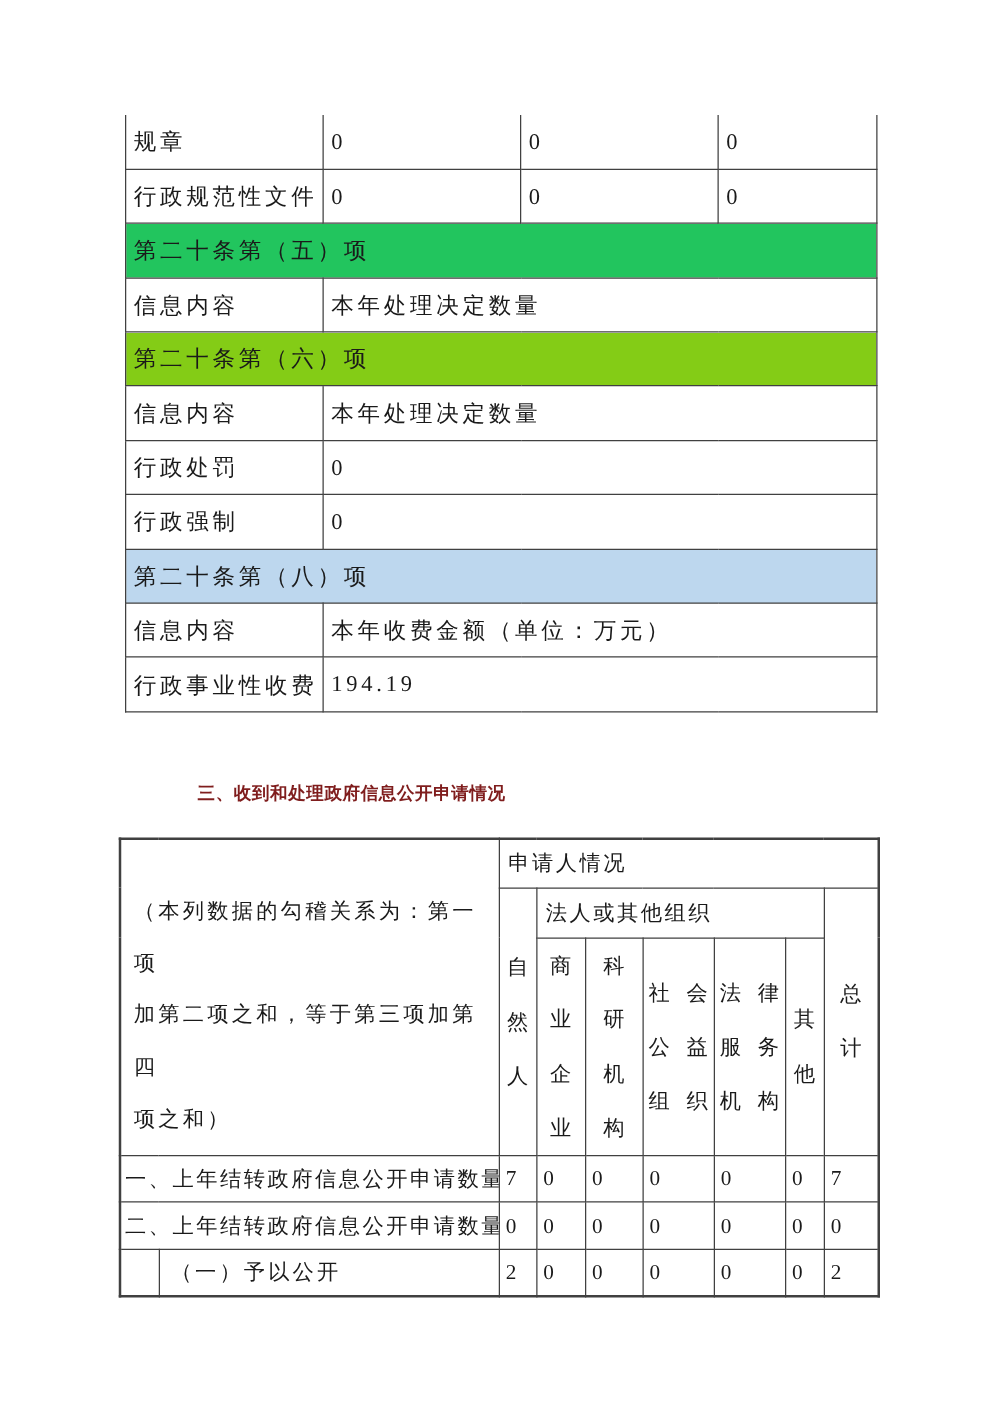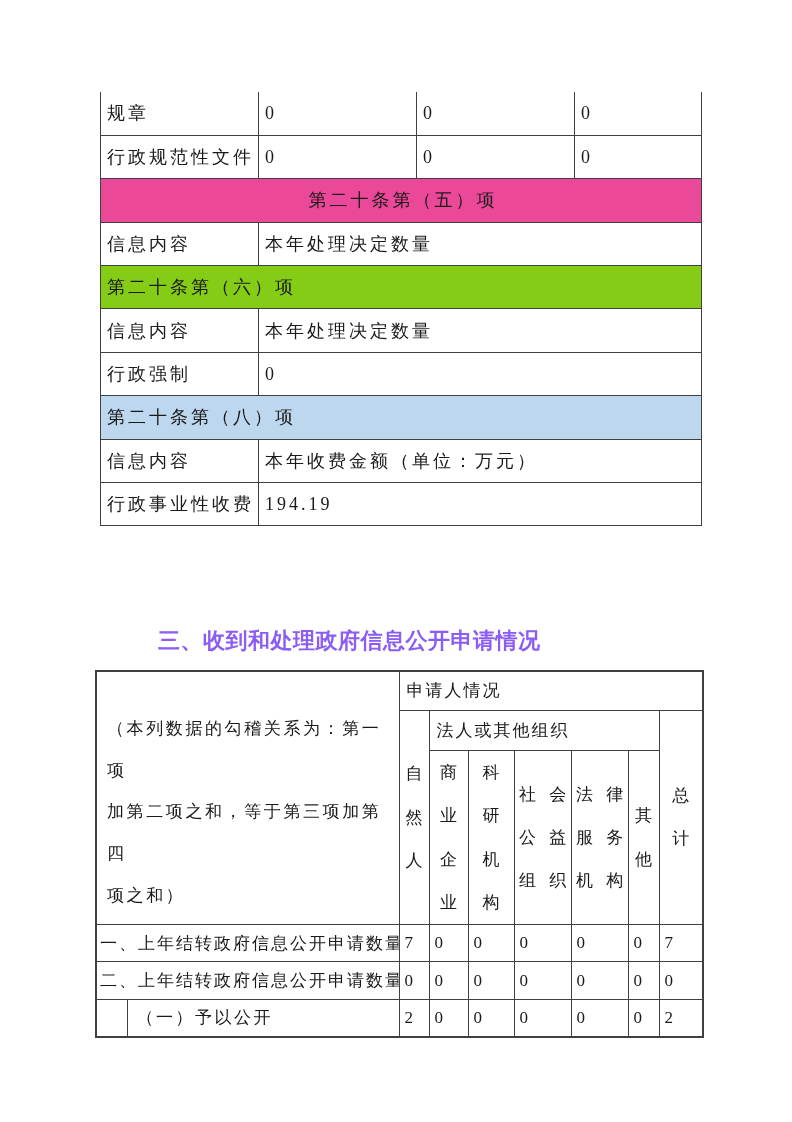--- a/index.html
+++ b/index.html
@@ -22,21 +22,21 @@
     padding: 0 2px 0 6px; vertical-align: middle;
   }
   .t1 tr { height: 43.4px; }
   .t1 tr.first td { border-top: none; }
   .t1 tr.section td { background: #BDD7EE; }
 
   
   .heading {
     position: absolute; left: 158px; top: 626px;
     font-family: "Liberation Sans", sans-serif;
-    font-weight: bold; font-size: 22px; color: #8b5cf6;
+    font-weight: bold; font-size: 14px; color: #7f1d1d;
     letter-spacing: 0.5px; white-space: nowrap;
   }
 
   
   .t2 { position: absolute; left: 95px; top: 670px; width: 607px; border: 2px solid #404040; }
   .t2 td { border: 1px solid #404040; vertical-align: middle; font-size: 17px; }
   .t2 tr.h1 { height: 39px; }
   .t2 tr.h2 { height: 37px; }
   .t2 tr.h3 { height: 156px; }
   .t2 tr.h4 { height: 37px; }
@@ -76,32 +76,36 @@
         <td>0</td>
         <td>0</td>
       </tr>
       <tr>
         <td>行政规范性文件</td>
         <td>0</td>
         <td>0</td>
         <td>0</td>
       </tr>
       <tr class="section">
-        <td colspan="4" style="background: #ec4899; text-align: center;">第二十条第（五）项</td>
+        <td colspan="4" style="background: #22c55e;">第二十条第（五）项</td>
       </tr>
       <tr>
         <td>信息内容</td>
         <td colspan="3">本年处理决定数量</td>
       </tr>
       <tr class="section">
         <td colspan="4" style="background: #84cc16;">第二十条第（六）项</td>
       </tr>
       <tr>
         <td>信息内容</td>
         <td colspan="3">本年处理决定数量</td>
+      </tr>
+      <tr>
+        <td>行政处罚</td>
+        <td colspan="3">0</td>
       </tr>
       <tr>
         <td>行政强制</td>
         <td colspan="3">0</td>
       </tr>
       <tr class="section">
         <td colspan="4" style="background: rgb(189, 215, 238);">第二十条第（八）项</td>
       </tr>
       <tr>
         <td>信息内容</td>

